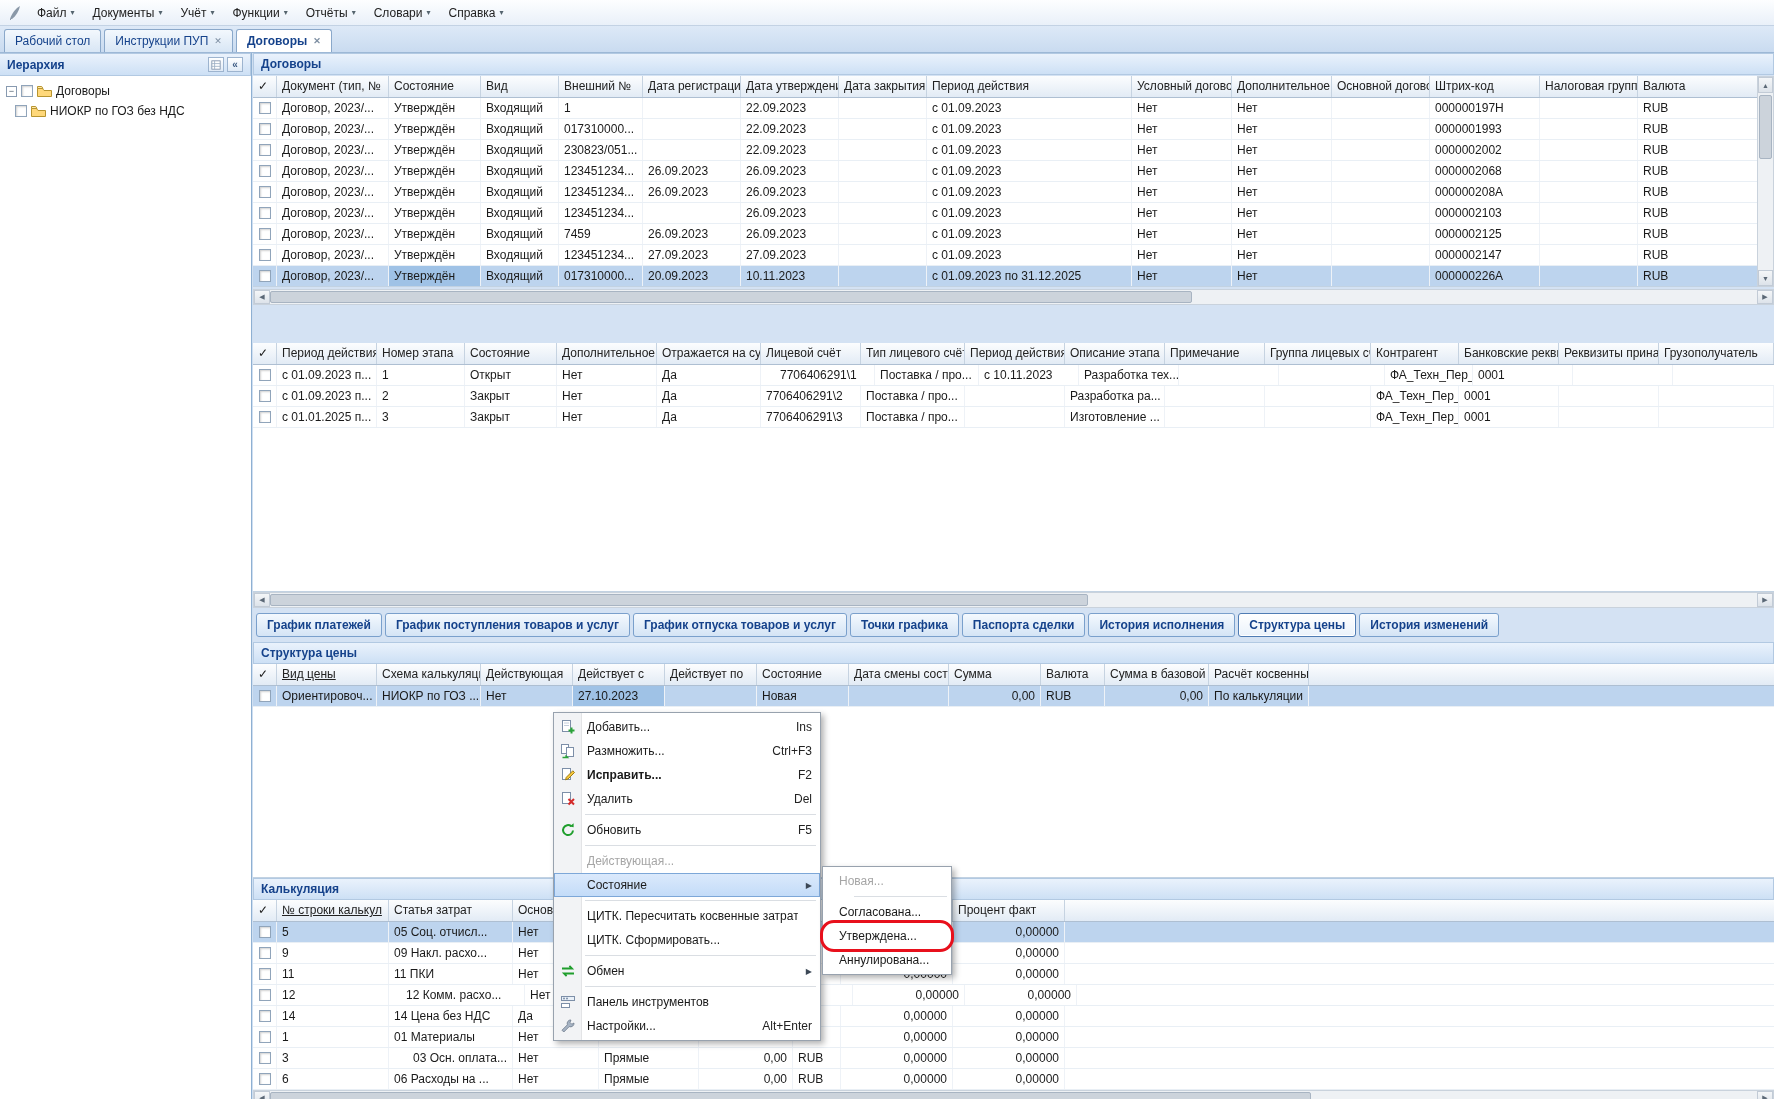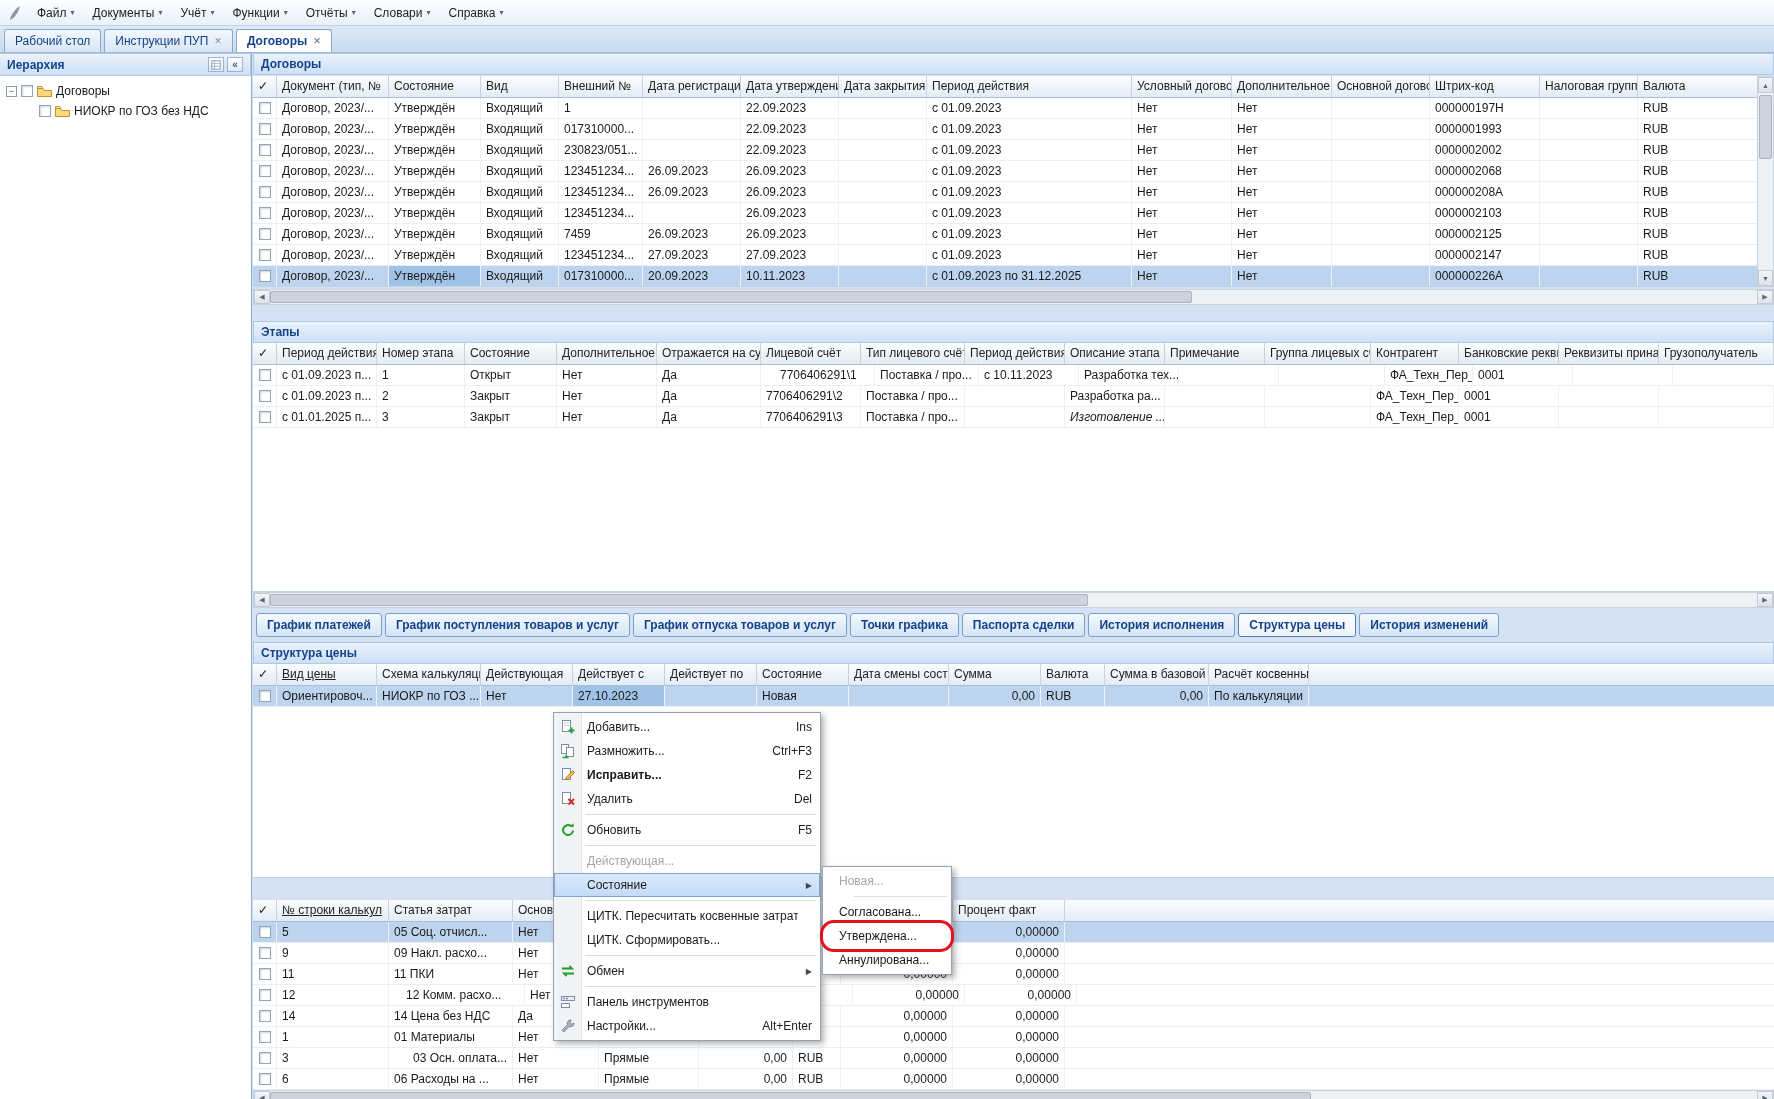--- a/index.html
+++ b/index.html
@@ -165,21 +165,21 @@
         <span class="texp">−</span>
         <span class="cb tcb"></span>
         <span class="tfold">
           <svg width="15" height="12" viewBox="0 0 15 12">
             <path d="M.5 3.5h5l1.5 2h7.5v6H.5z" fill="#ffd87a" stroke="#b8952f"></path>
             <path d="M.5 3.5v-2h4.2l1.3 2z" fill="#ffe8ad" stroke="#b8952f"></path>
           </svg>
         </span>
         <span class="tlabel">Договоры</span>
       </div>
-      <div class="tnode" style="padding-left: 24px;">
+      <div class="tnode" style="">
         <span class="texp-sp"></span>
         <span class="cb tcb"></span>
         <span class="tfold">
           <svg width="15" height="12" viewBox="0 0 15 12">
             <path d="M.5 3.5h5l1.5 2h7.5v6H.5z" fill="#ffd87a" stroke="#b8952f"></path>
             <path d="M.5 3.5v-2h4.2l1.3 2z" fill="#ffe8ad" stroke="#b8952f"></path>
           </svg>
         </span>
         <span class="tlabel">НИОКР по ГОЗ без НДС</span>
       </div>
@@ -390,23 +390,20 @@
     <div class="sb-btn">▼</div>
   </div>
   <div id="hscroll1" class="hscroll">
     <div class="sb-btn">◀</div>
     <div class="sb-track">
         <div class="sb-thumb" style="left:0;width:62%"></div>
       </div>
     <div class="sb-btn">▶</div>
   </div>
 
-  <div id="p2hdr" class="panel-hdr">
-      <span>Этапы</span>
-    </div>
   <div id="grid-stages" class="grid">
       <div class="grid-hdr">
         <div class="hcell" style="width: 24px;">✓</div>
         <div class="hcell" style="width: 100px;">Период действия..</div>
         <div class="hcell" style="width: 88px;">Номер этапа</div>
         <div class="hcell" style="width: 92px;">Состояние</div>
         <div class="hcell" style="width: 100px;">Дополнительное с</div>
         <div class="hcell" style="width: 104px;">Отражается на су</div>
         <div class="hcell" style="width: 100px;">Лицевой счёт</div>
         <div class="hcell" style="width: 104px;">Тип лицевого счёт</div>
@@ -465,21 +462,21 @@
             <span class="cb"></span>
           </div>
           <div class="cell" style="width: 100px;">с 01.01.2025 п...</div>
           <div class="cell" style="width: 88px;">3</div>
           <div class="cell" style="width: 92px;">Закрыт</div>
           <div class="cell" style="width: 100px;">Нет</div>
           <div class="cell" style="width: 104px;">Да</div>
           <div class="cell" style="width: 100px;">7706406291\3</div>
           <div class="cell" style="width: 104px;">Поставка / про...</div>
           <div class="cell" style="width: 100px;"></div>
-          <div class="cell" style="width: 100px; font-style: italic;">Изготовление ...</div>
+          <div class="cell" style="width: 100px;">Изготовление ...</div>
           <div class="cell" style="width: 100px;"></div>
           <div class="cell" style="width: 106px;"></div>
           <div class="cell" style="width: 88px;">ФА_Техн_Пер_...</div>
           <div class="cell" style="width: 100px;">0001</div>
           <div class="cell" style="width: 100px;"></div>
           <div class="cell" style="width: 115px;"></div>
         </div>
       </div>
     </div>
   <div id="hscroll2" class="hscroll">
@@ -532,20 +529,23 @@
           <div class="cell" style="width: 92px;">Новая</div>
           <div class="cell" style="width: 100px;"></div>
           <div class="cell num" style="width: 92px;">0,00</div>
           <div class="cell" style="width: 64px;">RUB</div>
           <div class="cell num" style="width: 104px;">0,00</div>
           <div class="cell" style="width: 100px;">По калькуляции</div>
         </div>
       </div>
     </div>
 
+  <div id="p4hdr" class="panel-hdr">
+      <span>Калькуляция</span>
+    </div>
   <div id="grid-calc" class="grid">
       <div class="grid-hdr">
         <div class="hcell" style="width: 24px;">✓</div>
         <div class="hcell" style="width: 112px; text-decoration: underline;">№ строки калькул</div>
         <div class="hcell" style="width: 124px;">Статья затрат</div>
         <div class="hcell" style="width: 86px;">Основная</div>
         <div class="hcell" style="width: 100px;"></div>
         <div class="hcell" style="width: 94px;"></div>
         <div class="hcell" style="width: 48px;"></div>
         <div class="hcell" style="width: 112px;">Процент план</div>

